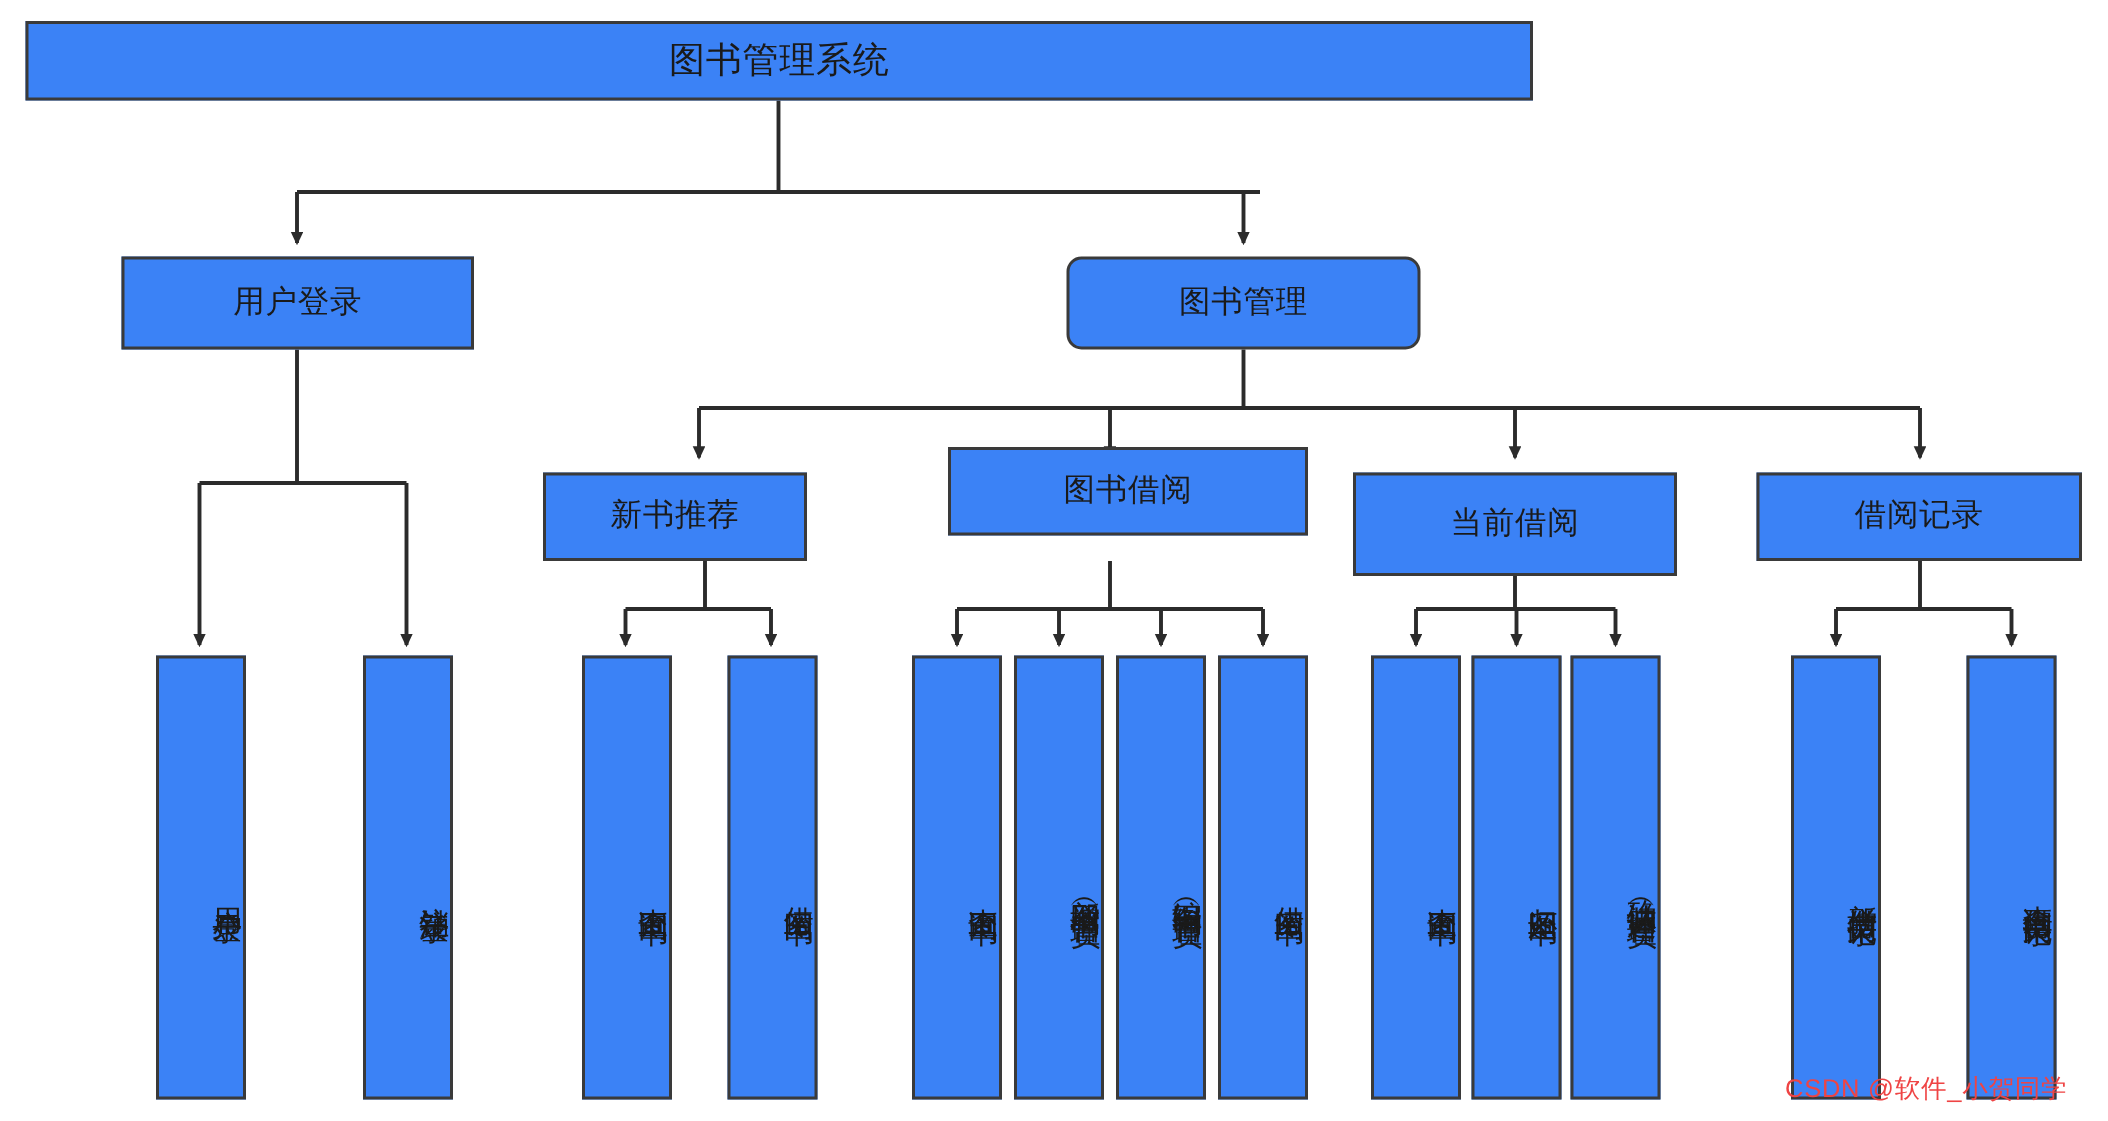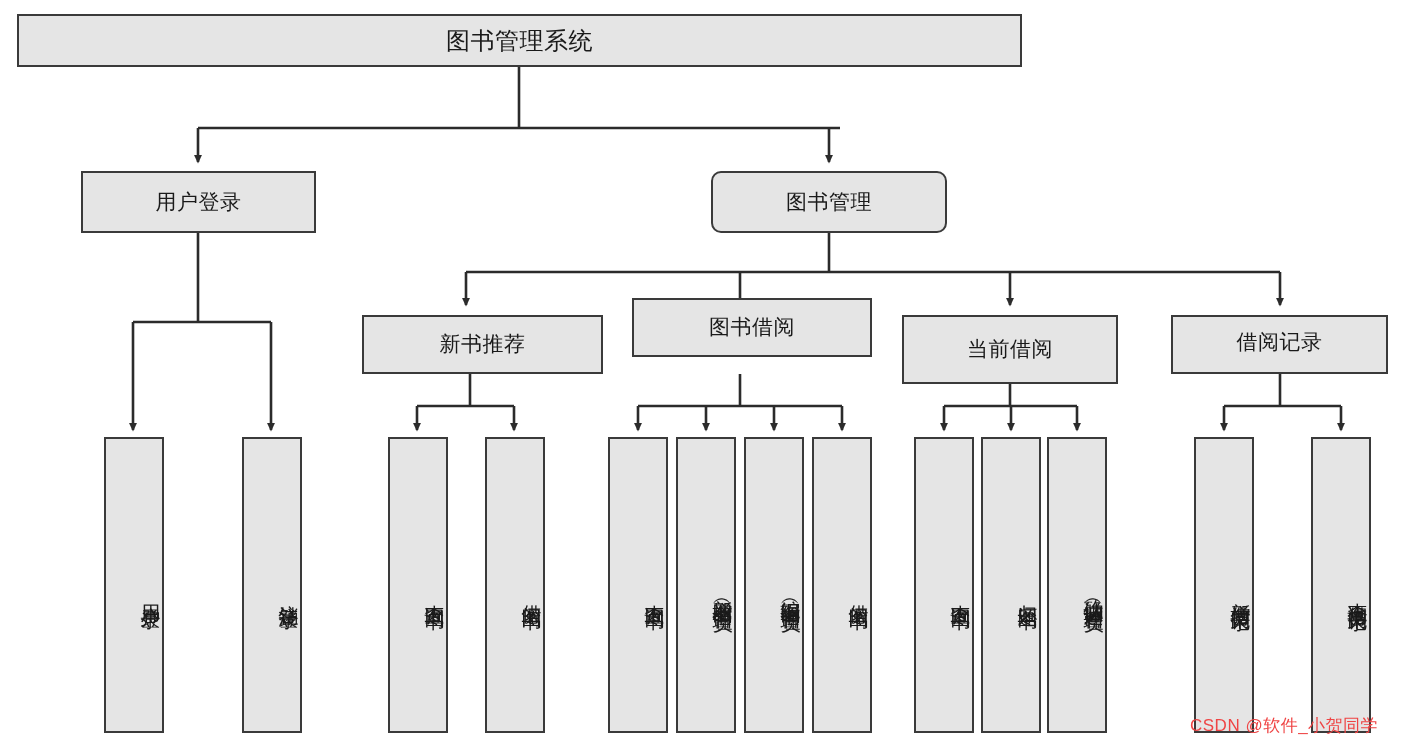--- a/index.html
+++ b/index.html
@@ -22,21 +22,21 @@
     position: absolute;
     left: 0;
     top: 0;
     width: 1405px;
     height: 747px;
     pointer-events: none;
   }
   .node {
     position: absolute;
     box-sizing: border-box;
-    background: #e5e5e5;
+    background: #3b82f6;
     border: 2px solid #3a3a3a;
     display: flex;
     align-items: center;
     justify-content: center;
     color: #1a1a1a;
     font-size: 21px;
     letter-spacing: 0.5px;
     line-height: 1.15;
     white-space: nowrap;
   }
@@ -125,30 +125,30 @@
     <span class="node-label">图书管理系统</span>
   </div>
 
   <div class="node horiz" style="left:81px; top:171px; width:235px; height:62px;">
     <span class="node-label">用户登录</span>
   </div>
   <div class="node horiz" style="left:711px; top:171px; width:236px; height:62px;border-radius:10px;">
     <span class="node-label">图书管理</span>
   </div>
 
-  <div class="node horiz" style="left:362px; top:315px; width:241px; height:59px;">
+  <div class="node horiz" style="left:362px; top:315px; width:176px; height:59px;">
     <span class="node-label">新书推荐</span>
   </div>
   <div class="node horiz" style="left:632px; top:298px; width:240px; height:59px;justify-content:center;">
     <span class="node-label">图书借阅</span>
   </div>
   <div class="node horiz" style="left:902px; top:315px; width:216px; height:69px;">
     <span class="node-label">当前借阅</span>
   </div>
-  <div class="node horiz" style="left:1171px; top:315px; width:217px; height:59px;font-family:Liberation Mono, monospace;">
+  <div class="node horiz" style="left:1171px; top:315px; width:217px; height:59px;">
     <span class="node-label">借阅记录</span>
   </div>
 
   <div class="node vert" style="left:104px; top:437px; width:60px; height:296px;">
     <span class="node-label">用户登录</span>
   </div>
   <div class="node vert" style="left:242px; top:437px; width:60px; height:296px;">
     <span class="node-label">注销登录</span>
   </div>
 

